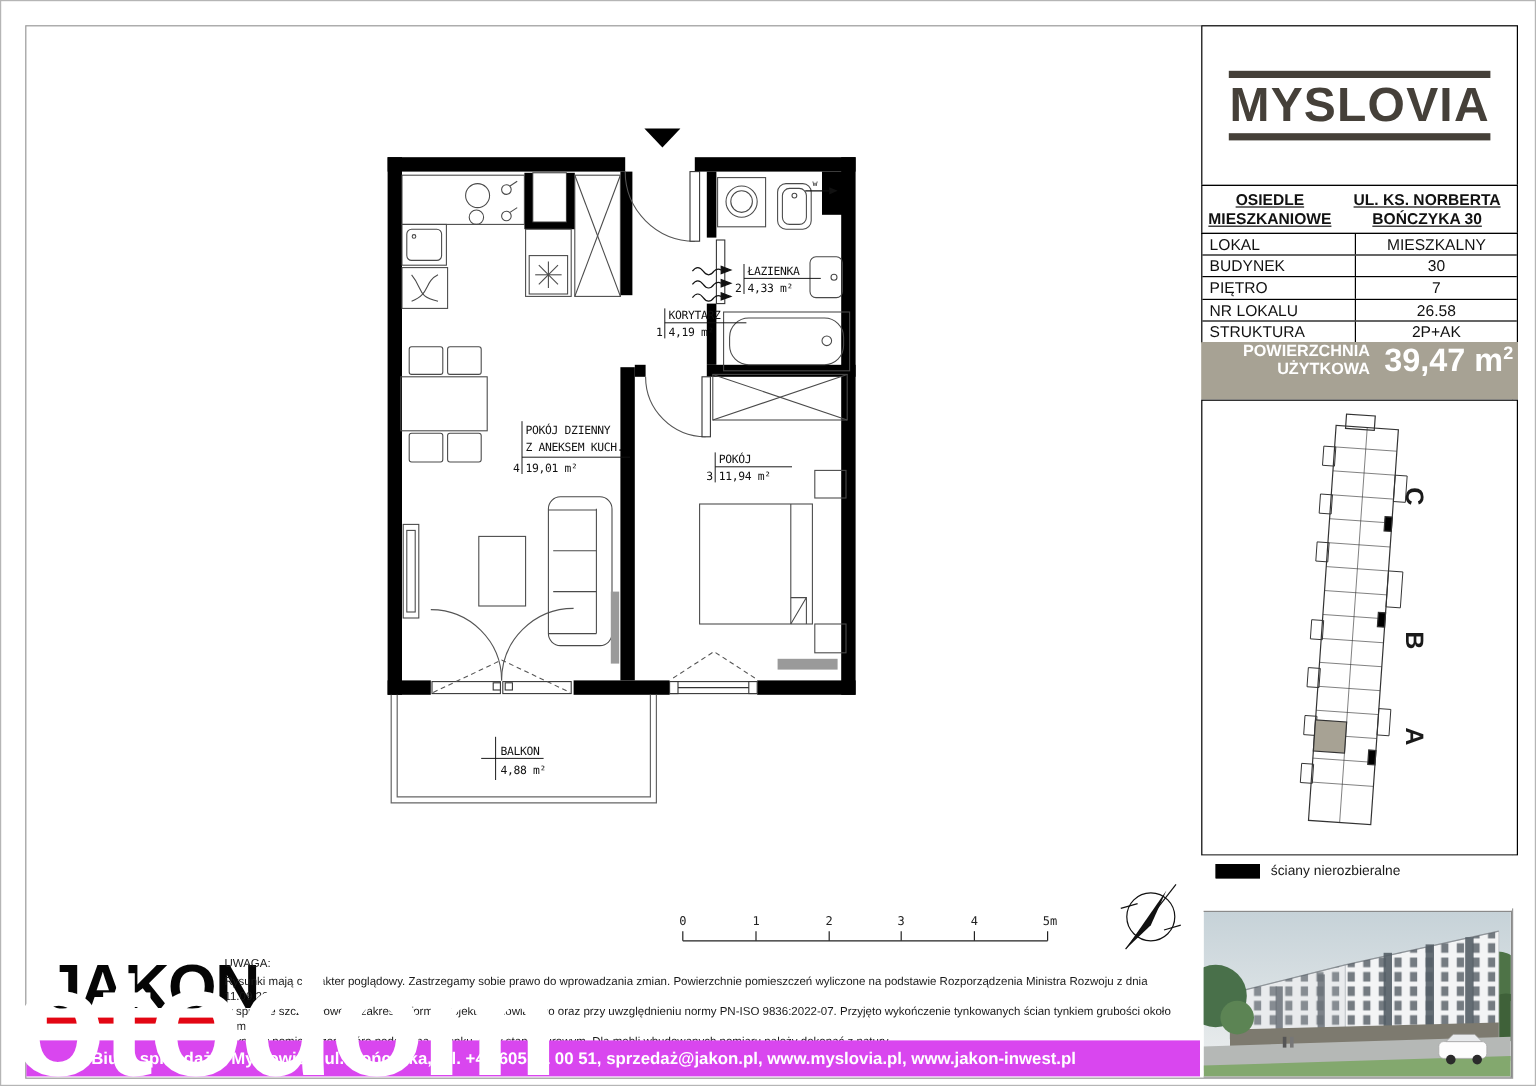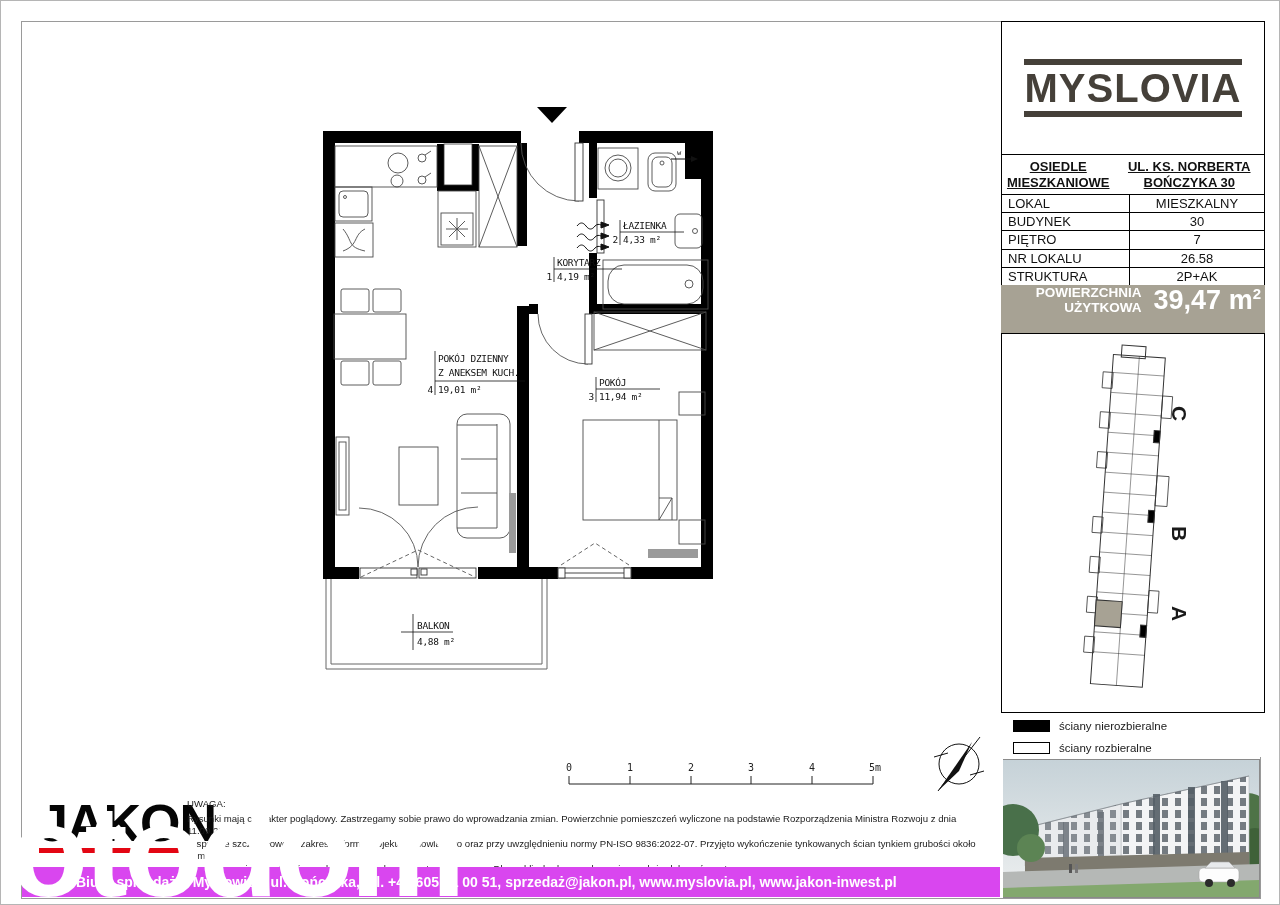--- a/index.html
+++ b/index.html
@@ -331,24 +331,20 @@
       <text class="sec" x="170" y="192" transform="rotate(90 170 192)">B</text>
       <text class="sec" x="170" y="272" transform="rotate(90 170 272)">A</text>
     </svg>
   </div>
 
   <div class="box legend-box">
     <div class="lrow">
       <div class="lswatch black"></div>
       <span>ściany nierozbieralne</span>
     </div>
-    <div class="lrow">
-      <div class="lswatch white"></div>
-      <span>ściany rozbieralne</span>
-    </div>
   </div>
 
   <div class="abs photo-box">
     <svg width="256" height="137" viewBox="0 0 256 137">
       <defs>
         <linearGradient id="sky" x1="0" y1="0" x2="0" y2="1">
           <stop offset="0" stop-color="#c6d2d8"></stop>
             <stop offset="1" stop-color="#eef0f0"></stop>
         </linearGradient>
         <pattern id="win" width="13" height="12" patternUnits="userSpaceOnUse">

